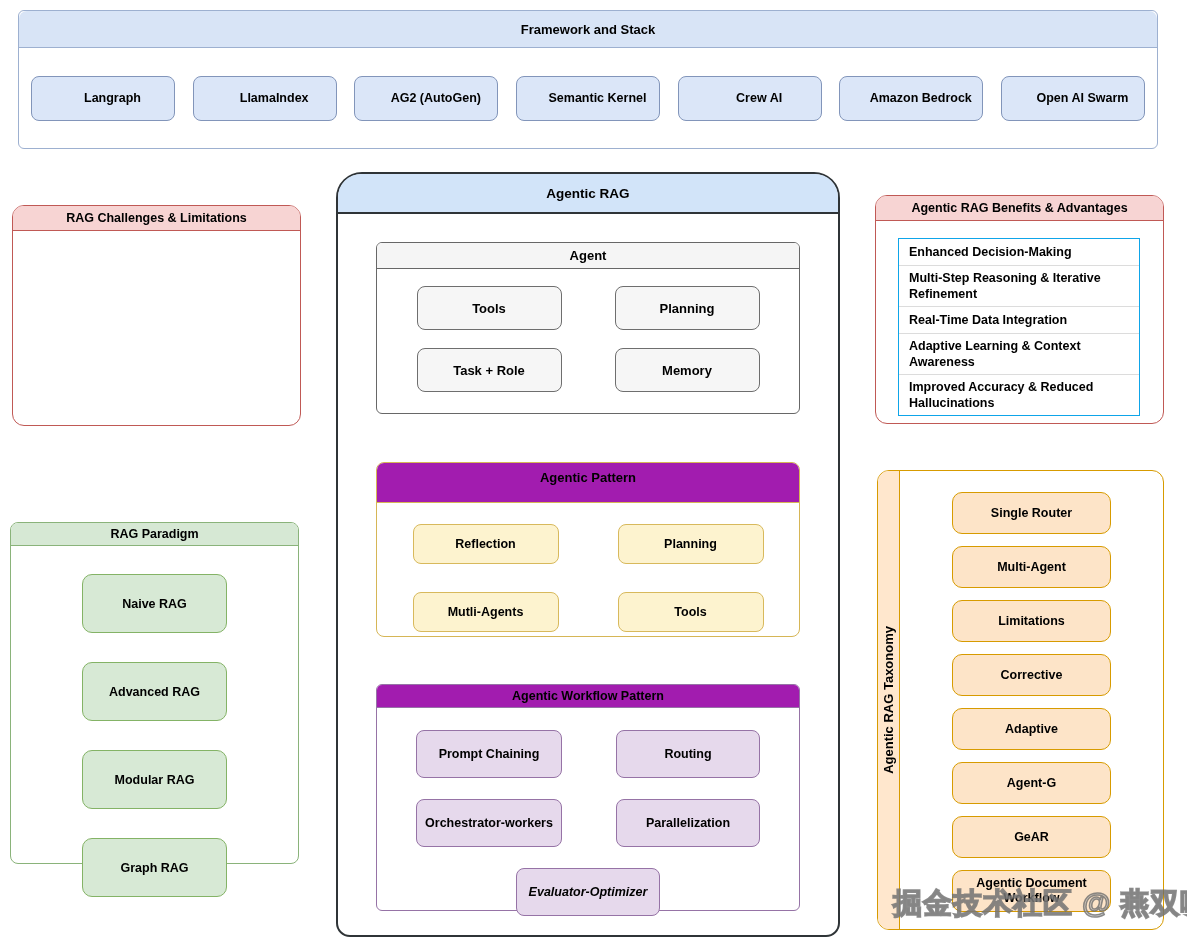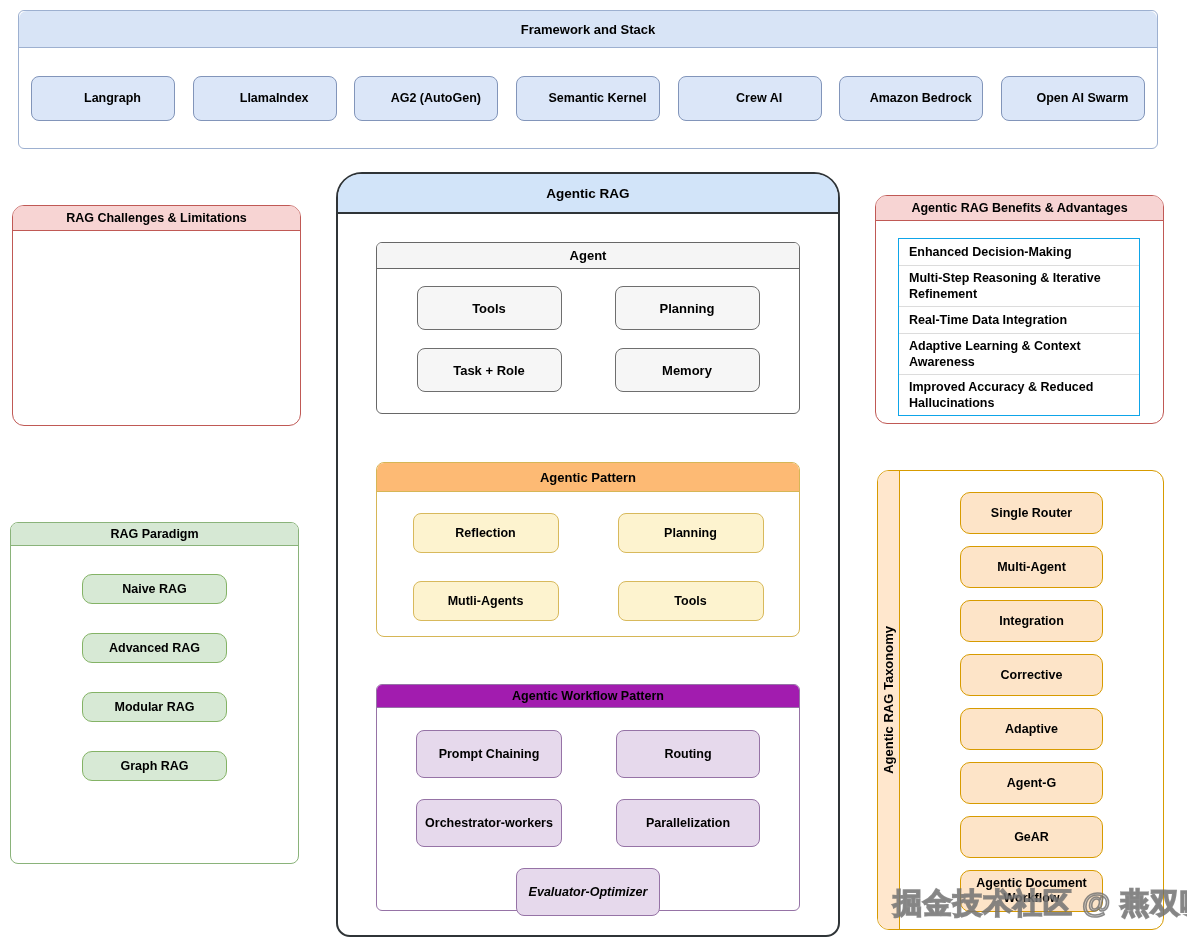--- a/index.html
+++ b/index.html
@@ -51,21 +51,21 @@
         border-bottom:1.5px solid #676767; border-radius:5px 5px 0 0; }
   .agent-grid { margin-top:17px; display:grid; grid-template-columns:145px 145px;
         column-gap:53px; row-gap:18px; justify-content:center; }
   .gray-box { height:44px; background:#f6f6f6; border:1px solid #6e6e6e;
         border-radius:8px; display:flex; align-items:center; justify-content:center;
         font-weight:bold; font-size:13px; }
 
   
   .pattern { left:38px; top:288px; width:424px; height:175px;
         border:1.5px solid #d6b656; border-radius:8px; }
-  .pattern-hdr { height:29px; line-height:29px; font-size:13px; background:#fdba74;
+  .pattern-hdr { height:40px; line-height:29px; font-size:13px; background:#a21caf;
         border-bottom:1.5px solid #d6b656; border-radius:7px 7px 0 0; }
   .pattern-grid { margin-top:21px; display:grid; grid-template-columns:146px 146px;
         column-gap:59px; row-gap:28px; justify-content:center; }
   .yellow-box { height:40px; background:#fdf3cf; border:1px solid #d8b95c;
         border-radius:8px; display:flex; align-items:center; justify-content:center;
         font-weight:bold; font-size:12.5px; }
 
   
   .workflow { left:38px; top:510px; width:424px; height:227px;
         border:1.5px solid #9673a6; border-radius:6px; }
@@ -79,34 +79,34 @@
   .workflow-center { margin-top:21px; display:flex; justify-content:center;font-style:italic; }
   .workflow-center .purple-box { width:144px; }
 
   
   .paradigm { left:10px; top:522px; width:289px; height:342px;
         border:1.5px solid #8ab37a; border-radius:8px; }
   .paradigm-hdr { height:23px; line-height:23px; font-size:12.5px; background:#d6e8d4;
         border-bottom:1.5px solid #8ab37a; border-radius:7px 7px 0 0; }
   .paradigm-body { margin-top:28px; display:flex; flex-direction:column;
         align-items:center; gap:29px; }
-  .green-box { width:145px; height:30px; background:#d7e9d5; border:1px solid #84b366;
+  .green-box { width:145px; height:59px; background:#d7e9d5; border:1px solid #84b366;
         border-radius:10px; display:flex; align-items:center; justify-content:center;
         font-weight:bold; font-size:12.5px; }
 
   
   .taxonomy { left:877px; top:470px; width:287px; height:460px;
         border:1.5px solid #d79b00; border-radius:12px; display:flex; overflow:hidden; }
   .tax-strip { width:22px; background:#ffe7cd; border-right:1.5px solid #d79b00;
         display:flex; align-items:center; justify-content:center; }
   .tax-strip span { writing-mode:vertical-rl; transform:rotate(180deg);
         font-weight:bold; font-size:13px; white-space:nowrap; }
   .tax-body { flex:1; display:flex; flex-direction:column; align-items:center;
         padding-top:21px; gap:12px; }
-  .orange-box { width:143px; min-height:42px; background:#fde4c8; border:1px solid #d79b00;
+  .orange-box { width:159px; min-height:42px; background:#fde4c8; border:1px solid #d79b00;
         border-radius:10px; display:flex; align-items:center; justify-content:center;
         font-weight:bold; font-size:12.5px; text-align:center; line-height:15px; padding:2px 6px; }
 
   
   .watermark { position:absolute; left:893px; top:884px; z-index:10; white-space:nowrap;
         font-size:29px; font-weight:bold; letter-spacing:1px;
         color:rgba(255,255,255,0.25);
         -webkit-text-stroke:1.5px rgba(105,105,105,0.75);
         text-shadow:0 0 1px rgba(120,120,120,0.4); }
 </style>
@@ -190,21 +190,21 @@
     </div>
   </div>
 
   <div class="panel taxonomy">
     <div class="tax-strip">
       <span>Agentic RAG Taxonomy</span>
     </div>
     <div class="tax-body">
       <div class="orange-box">Single Router</div>
       <div class="orange-box">Multi-Agent</div>
-      <div class="orange-box">Integration</div>
+      <div class="orange-box">Limitations</div>
       <div class="orange-box">Corrective</div>
       <div class="orange-box">Adaptive</div>
       <div class="orange-box">Agent-G</div>
       <div class="orange-box">GeAR</div>
       <div class="orange-box">Agentic Document Workflow</div>
     </div>
   </div>
 
   <div class="watermark">掘金技术社区 @ 燕双嘤</div>
 

